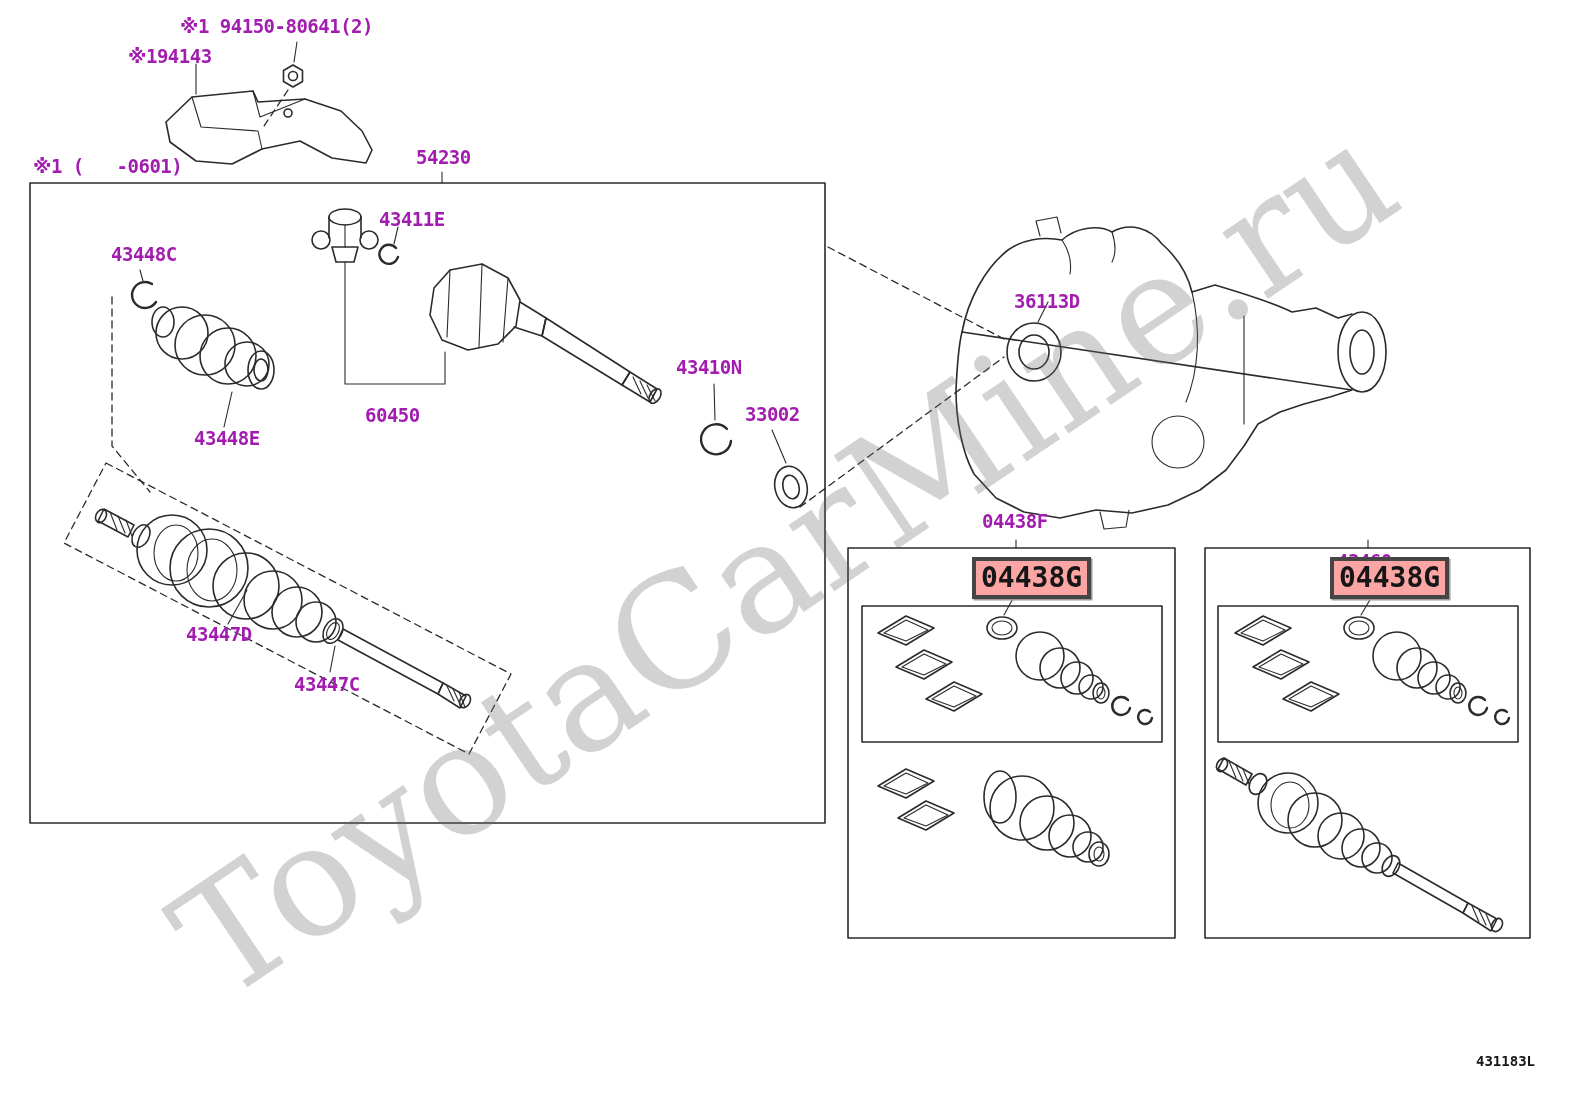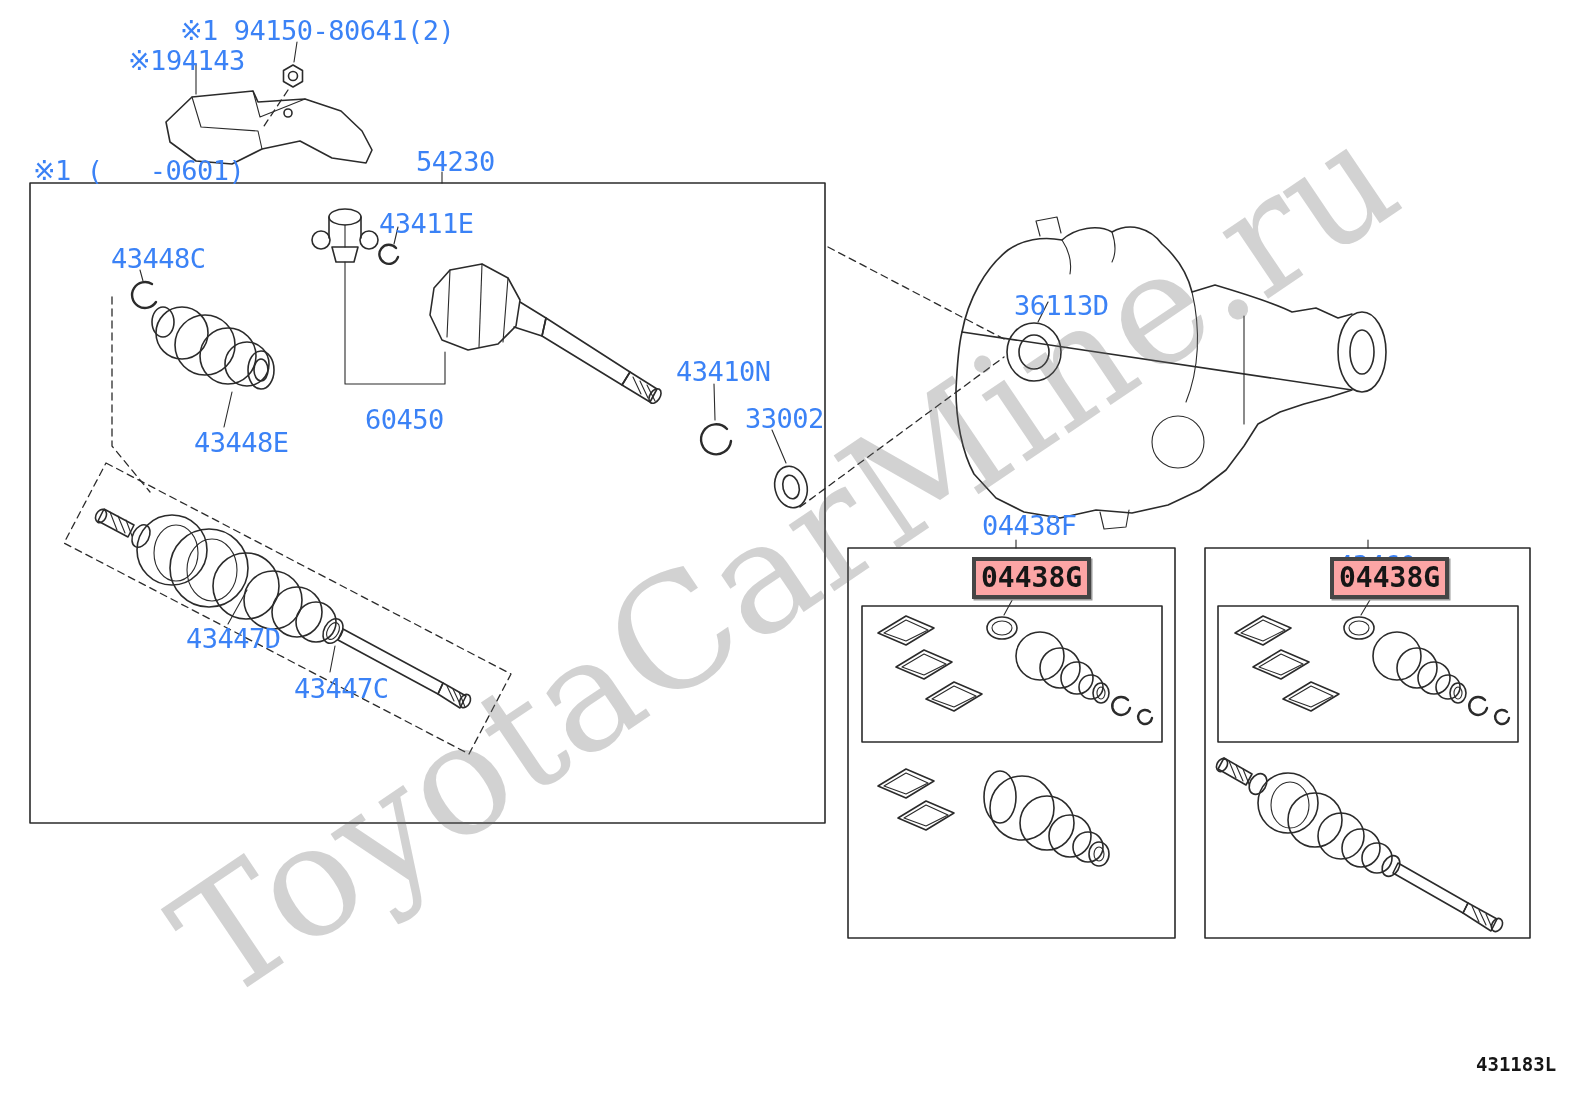--- a/index.html
+++ b/index.html
@@ -8,37 +8,37 @@
     position:relative; background:#ffffff; overflow:hidden;
     font-family:"DejaVu Sans Mono","DejaVu Sans",monospace;
   }
   #stage { position:absolute; inset:0; width:1592px; height:1099px; }
   svg.linework { position:absolute; left:0; top:0; z-index:1; }
   .ln  { fill:none; stroke:#2b2b2b; stroke-width:1.6; stroke-linecap:round; stroke-linejoin:round; }
   .ln2 { stroke-width:2.4; }
   .thin{ stroke-width:1.1; }
   .dash{ stroke-dasharray:7 5; stroke-width:1.3; }
   .callout {
-    position:absolute; z-index:4; font-weight:normal; font-size:27px;
-    color:#3b82f6; white-space:pre; letter-spacing:-0.5px; line-height:1.1;
+    position:absolute; z-index:4; font-weight:bold; font-size:19px;
+    color:#a21caf; white-space:pre; letter-spacing:-0.5px; line-height:1.1;
   }
   .part-tag {
     position:absolute; z-index:4; font-weight:bold; font-size:28px; line-height:1.2;
     color:#161616; border:4px solid #454545; background:#fca5a5;
     padding:0 5px; box-shadow:1.5px 1.5px 0 #9a9a9a;
   }
   .watermark {
     position:absolute; z-index:3; left:785px; top:560px;
     transform:translate(-50%,-50%) rotate(-34deg);
     font-family:"DejaVu Serif","Liberation Serif",serif;
     font-size:155px; color:rgba(105,105,105,0.30);
     white-space:nowrap; pointer-events:none;
   }
   .footer-code { position:absolute; z-index:4; left:1476px; top:1053px;
-    font-size:19px; font-weight:bold; color:#161616; }
+    font-size:14px; font-weight:bold; color:#161616; }
 </style>
 </head>
 <body>
 
 <div id="stage">
 
   <svg class="linework" width="1592" height="1099" viewBox="0 0 1592 1099">
 
     <g class="ln">
       <path d="M166,122 L192,97 L253,91 L258,102 L305,99 L341,111 L362,131 L372,150 L366,163 L332,158 L300,141 L262,149 L232,164 L196,161 L170,142 Z"></path>

